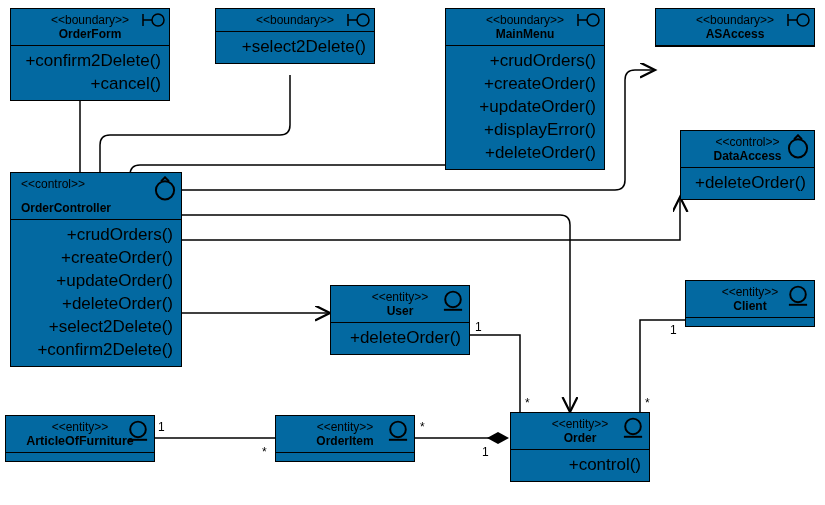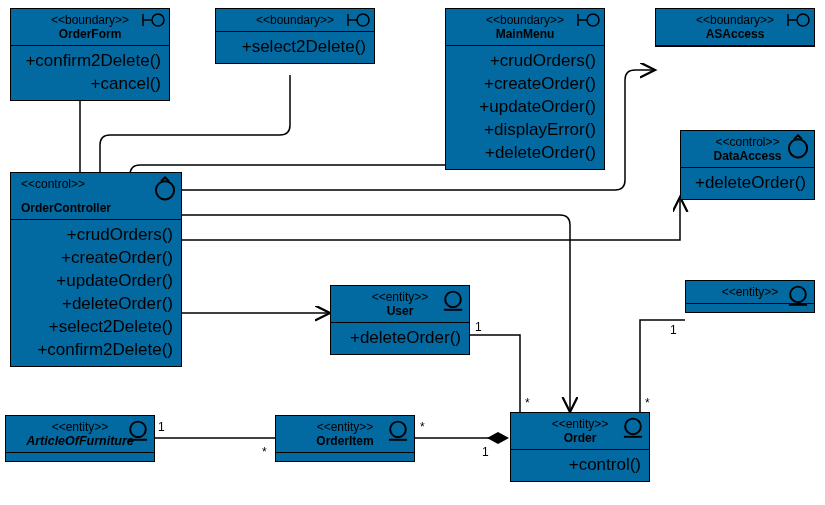--- a/index.html
+++ b/index.html
@@ -194,34 +194,35 @@
       </span>
     </div>
     <div class="class-body">
       <div class="op">+deleteOrder()</div>
     </div>
   </div>
 
   <div class="class-box" style="left:685px; top:280px; width:130px;">
     <div class="class-header">
       <div class="stereotype">&lt;&lt;entity&gt;&gt;</div>
+      <div class="class-name">Client</div>
       <span class="icon">
         <svg viewBox="0 0 20 20">
             <circle cx="10" cy="8" r="6" fill="none" stroke="#000" stroke-width="1.5"></circle>
             <line x1="3" y1="16" x2="17" y2="16" stroke="#000" stroke-width="1.5"></line>
           </svg>
       </span>
     </div>
     <div class="class-body" style="height:4px;"></div>
   </div>
 
   <div class="class-box" style="left:5px; top:415px; width:150px;">
     <div class="class-header">
       <div class="stereotype">&lt;&lt;entity&gt;&gt;</div>
-      <div class="class-name" style="font-size:12.5px;font-style:italic;">ArticleOfFurniture</div>
+      <div class="class-name" style="font-size:12.5px;">ArticleOfFurniture</div>
       <span class="icon">
         <svg viewBox="0 0 20 20">
             <circle cx="10" cy="8" r="6" fill="none" stroke="#000" stroke-width="1.5"></circle>
             <line x1="3" y1="16" x2="17" y2="16" stroke="#000" stroke-width="1.5"></line>
           </svg>
       </span>
     </div>
     <div class="class-body" style="height:4px;"></div>
   </div>
 

